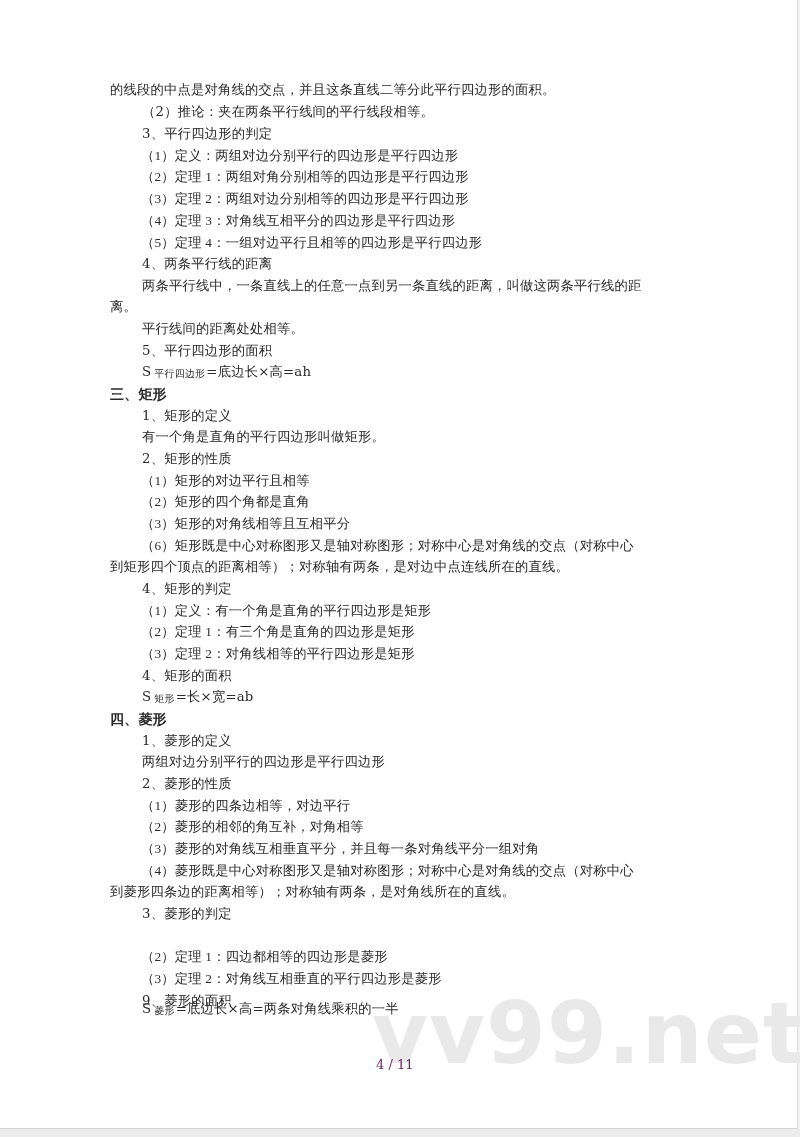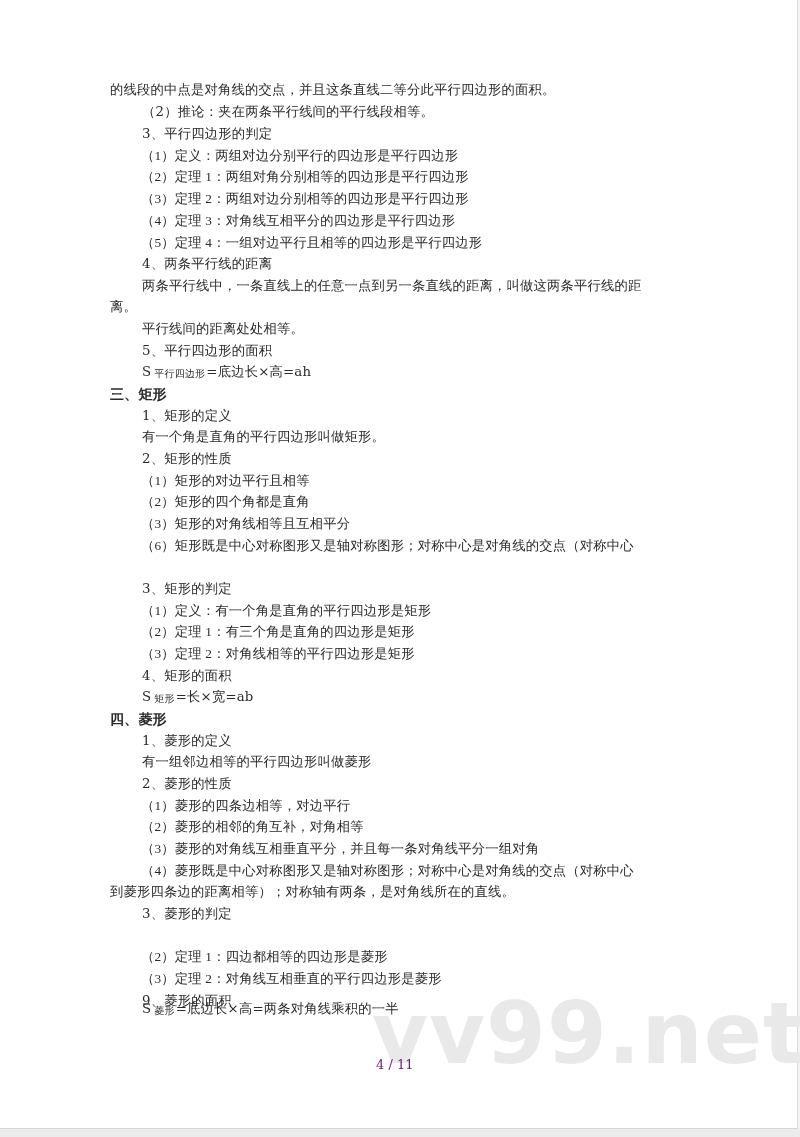--- a/index.html
+++ b/index.html
@@ -60,29 +60,30 @@
   <div class="line ind" style="top:343px">5、平行四边形的面积</div>
   <div class="line ind" style="top:364px"><span>S</span><span class="sub">平行四边形</span><span>=底边长×高=ah</span></div>
   <div class="line heading" style="top:386px">三、矩形</div>
   <div class="line ind" style="top:408px">1、矩形的定义</div>
   <div class="line ind" style="top:429px">有一个角是直角的平行四边形叫做矩形。</div>
   <div class="line ind" style="top:451px">2、矩形的性质</div>
   <div class="line item" style="top:473px">（1）矩形的对边平行且相等</div>
   <div class="line item" style="top:494px">（2）矩形的四个角都是直角</div>
   <div class="line item" style="top:516px">（3）矩形的对角线相等且互相平分</div>
   <div class="line item" style="top:538px">（6）矩形既是中心对称图形又是轴对称图形；对称中心是对角线的交点（对称中心</div>
-  <div class="line ind" style="top:581px">3、矩形的判定</div>
+  <div class="line flush" style="top:559px">到矩形四个顶点的距离相等）；对称轴有两条，是对边中点连线所在的直线。</div>
+  <div class="line ind" style="top:581px">4、矩形的判定</div>
   <div class="line item" style="top:603px">（1）定义：有一个角是直角的平行四边形是矩形</div>
   <div class="line item" style="top:624px">（2）定理 1：有三个角是直角的四边形是矩形</div>
   <div class="line item" style="top:646px">（3）定理 2：对角线相等的平行四边形是矩形</div>
   <div class="line ind" style="top:668px">4、矩形的面积</div>
   <div class="line ind" style="top:689px"><span>S</span><span class="sub">矩形</span><span>=长×宽=ab</span></div>
   <div class="line heading" style="top:711px">四、菱形</div>
   <div class="line ind" style="top:733px">1、菱形的定义</div>
-  <div class="line ind" style="top:754px">有一组邻边相等的平行四边形叫做菱形</div>
+  <div class="line ind" style="top:754px">两组对边分别平行的四边形是平行四边形</div>
   <div class="line ind" style="top:776px">2、菱形的性质</div>
   <div class="line item" style="top:798px">（1）菱形的四条边相等，对边平行</div>
   <div class="line item" style="top:819px">（2）菱形的相邻的角互补，对角相等</div>
   <div class="line item" style="top:841px">（3）菱形的对角线互相垂直平分，并且每一条对角线平分一组对角</div>
   <div class="line item" style="top:863px">（4）菱形既是中心对称图形又是轴对称图形；对称中心是对角线的交点（对称中心</div>
   <div class="line flush" style="top:884px">到菱形四条边的距离相等）；对称轴有两条，是对角线所在的直线。</div>
   <div class="line ind" style="top:906px">3、菱形的判定</div>
   <div class="line item" style="top:949px">（2）定理 1：四边都相等的四边形是菱形</div>
   <div class="line item" style="top:971px">（3）定理 2：对角线互相垂直的平行四边形是菱形</div>
   <div class="line ind" style="top:993px">9、菱形的面积</div>

